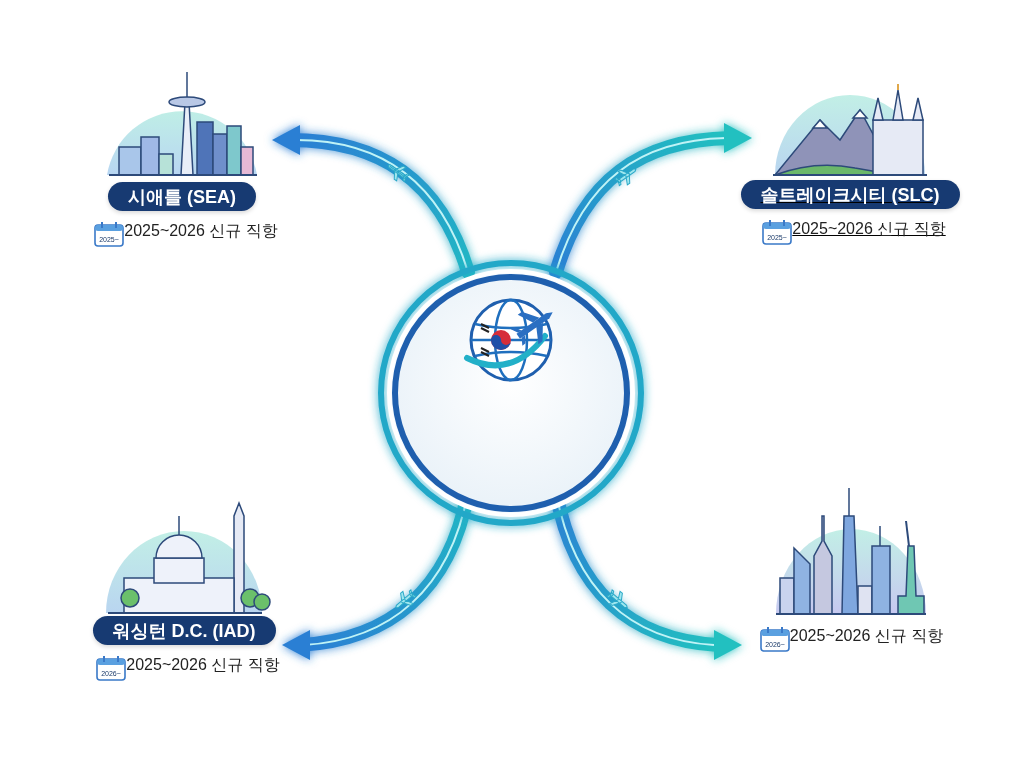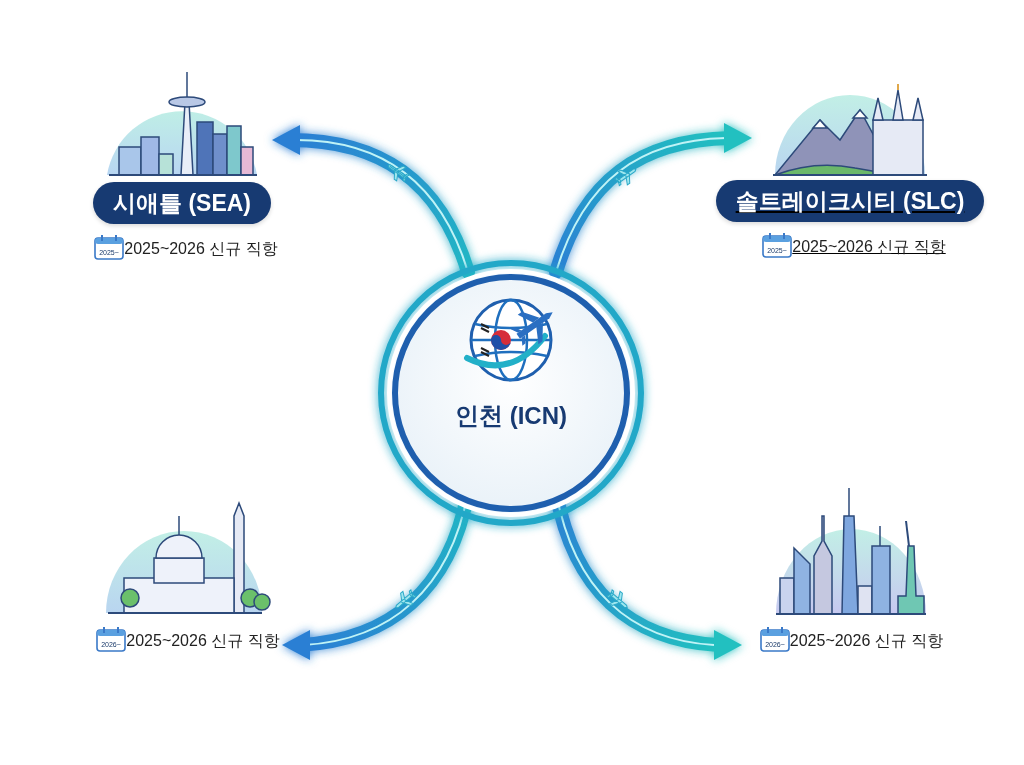--- a/index.html
+++ b/index.html
@@ -1,22 +1,22 @@
 <!DOCTYPE html>
 <html><head>
 <meta charset="utf-8">
 <style>
   html,body{margin:0;padding:0;}
   body{width:1024px;height:765px;background:#ffffff;position:relative;overflow:hidden;font-family:"Liberation Sans","DejaVu Sans",sans-serif;}
   .canvas{position:absolute;left:0;top:0;width:1024px;height:765px;}
   svg.routes{position:absolute;left:0;top:0;width:1024px;height:765px;}
   .dest{position:absolute;display:flex;flex-direction:column;align-items:center;}
   .scene{position:relative;}
-  .pill{background:#173a72;color:#fff;font-weight:bold;font-size:23px;border-radius:24px;padding:0 20px;height:42px;display:flex;align-items:center;justify-content:center;white-space:nowrap;box-shadow:0 2px 4px rgba(0,0,0,0.15);}
-  .sub{display:flex;align-items:flex-end;gap:0;margin-top:10px;font-size:16px;color:#222;white-space:nowrap;padding-left:8px;}
+  .pill{background:#173a72;color:#fff;font-weight:bold;font-size:18px;border-radius:24px;padding:0 20px;height:29px;display:flex;align-items:center;justify-content:center;white-space:nowrap;box-shadow:0 2px 4px rgba(0,0,0,0.15);}
+  .sub{display:flex;align-items:flex-start;gap:0;margin-top:10px;font-size:16px;color:#222;white-space:nowrap;padding-left:8px;}
   .cal{width:30px;height:26px;position:relative;}
   .center{position:absolute;left:380px;top:262px;width:262px;height:262px;}
   .center-inner{position:absolute;left:0;top:0;width:262px;height:262px;display:flex;flex-direction:column;align-items:center;}
   .c-title{margin-top:138px;font-size:24px;font-weight:bold;color:#173a72;}
   .c-sub{font-size:16px;color:#222;text-align:center;line-height:20px;margin-top:4px;}
 </style>
 </head>
 <body>
 
 <div class="canvas">
@@ -114,21 +114,20 @@
       <g transform="translate(22,-14) rotate(-35)" fill="#2a6fc2">
         <path d="M-18,-3 L18,-3 L24,0 L18,3 L-18,3 Z"></path>
         <path d="M2,-3 L-6,-18 L-1,-18 L10,-3 Z M2,3 L-6,18 L-1,18 L10,3 Z"></path>
         <path d="M-16,-3 L-20,-10 L-16,-10 L-12,-3 Z M-16,3 L-20,10 L-16,10 L-12,3 Z"></path>
       </g>
     </g>
   </svg>
 
   <div class="center">
     <div class="center-inner">
-      <div class="c-title">인천 (ICN)</div>
     </div>
   </div>
 
   <div class="dest" style="left:82px;top:62px;width:200px;">
     <svg class="scene" width="170" height="120" viewBox="0 0 170 120">
       <defs>
           <linearGradient id="skyA" x1="0" y1="0" x2="0" y2="1">
             <stop offset="0" stop-color="#bfeee6"></stop>
             <stop offset="1" stop-color="#b8d6f2"></stop>
           </linearGradient>
@@ -207,20 +206,21 @@
         <rect x="30" y="80" width="110" height="35" fill="#eef2fa"></rect>
         <rect x="60" y="60" width="50" height="25" fill="#eef2fa"></rect>
         <path d="M62,60 A23,23 0 0 1 108,60 Z" fill="#eef2fa"></path>
         <line x1="85" y1="37" x2="85" y2="18"></line>
         <circle cx="36" cy="100" r="9" fill="#6bc06b"></circle>
           <circle cx="156" cy="100" r="9" fill="#6bc06b"></circle>
           <circle cx="168" cy="104" r="8" fill="#6bc06b"></circle>
         <line x1="14" y1="115" x2="168" y2="115" stroke-width="2"></line>
       </g>
     </svg>
+    <div class="pill">워싱턴 D.C. (IAD)</div>
     <div class="sub">
       <svg class="cal" viewBox="0 0 30 26">
         <rect x="1" y="4" width="28" height="21" rx="3" fill="#fff" stroke="#3a79c8" stroke-width="1.6"></rect>
         <rect x="1" y="4" width="28" height="6" rx="3" fill="#5aa0e0"></rect>
         <line x1="8" y1="1" x2="8" y2="7" stroke="#3a79c8" stroke-width="2"></line>
           <line x1="22" y1="1" x2="22" y2="7" stroke="#3a79c8" stroke-width="2"></line>
         <text x="15" y="21" font-size="7" text-anchor="middle" fill="#1a3a6a" font-family="Liberation Sans, sans-serif">2026~</text>
       </svg>
       <span>2025~2026 신규 직항</span>
     </div>

